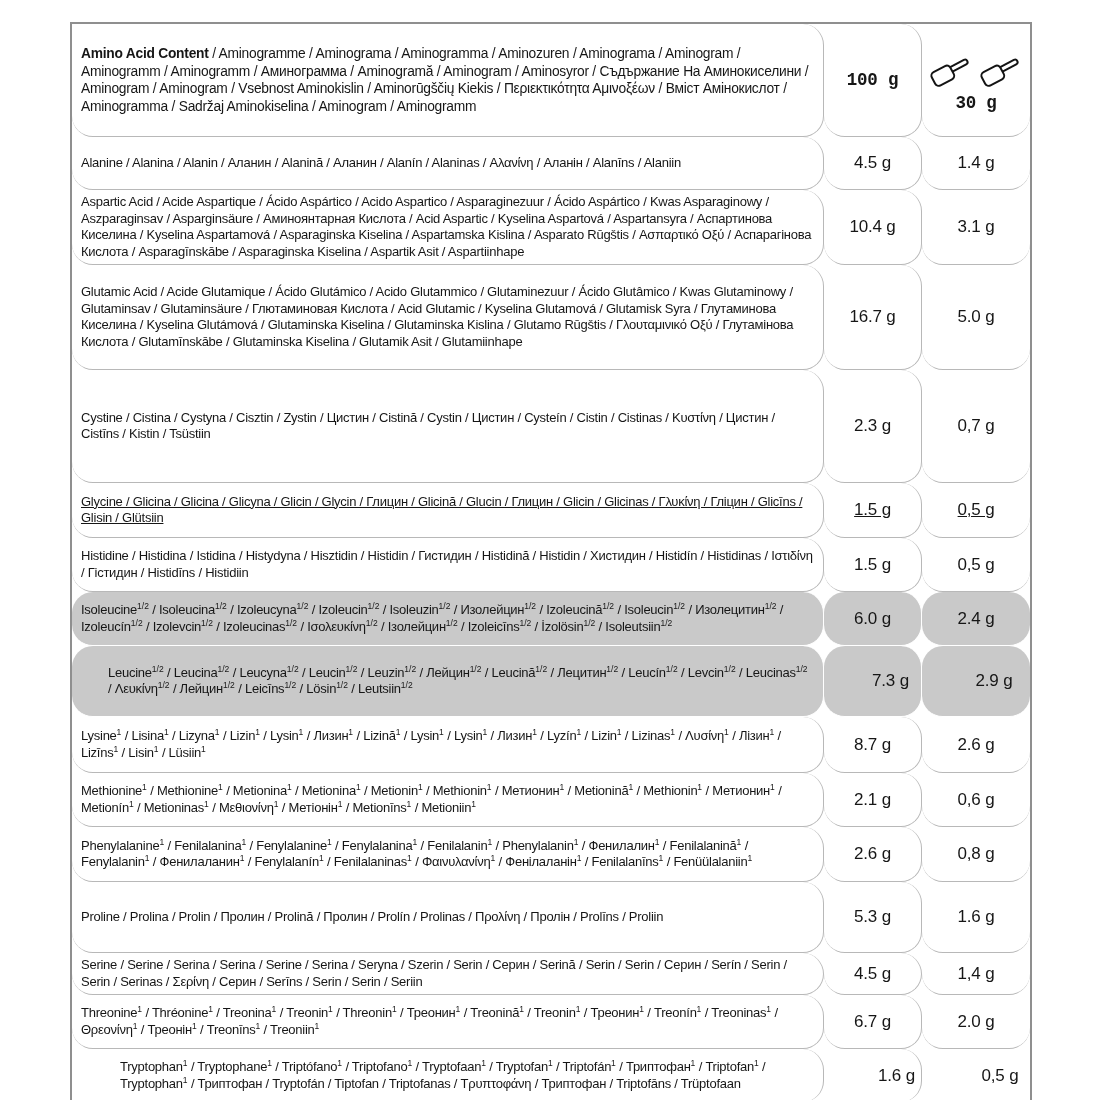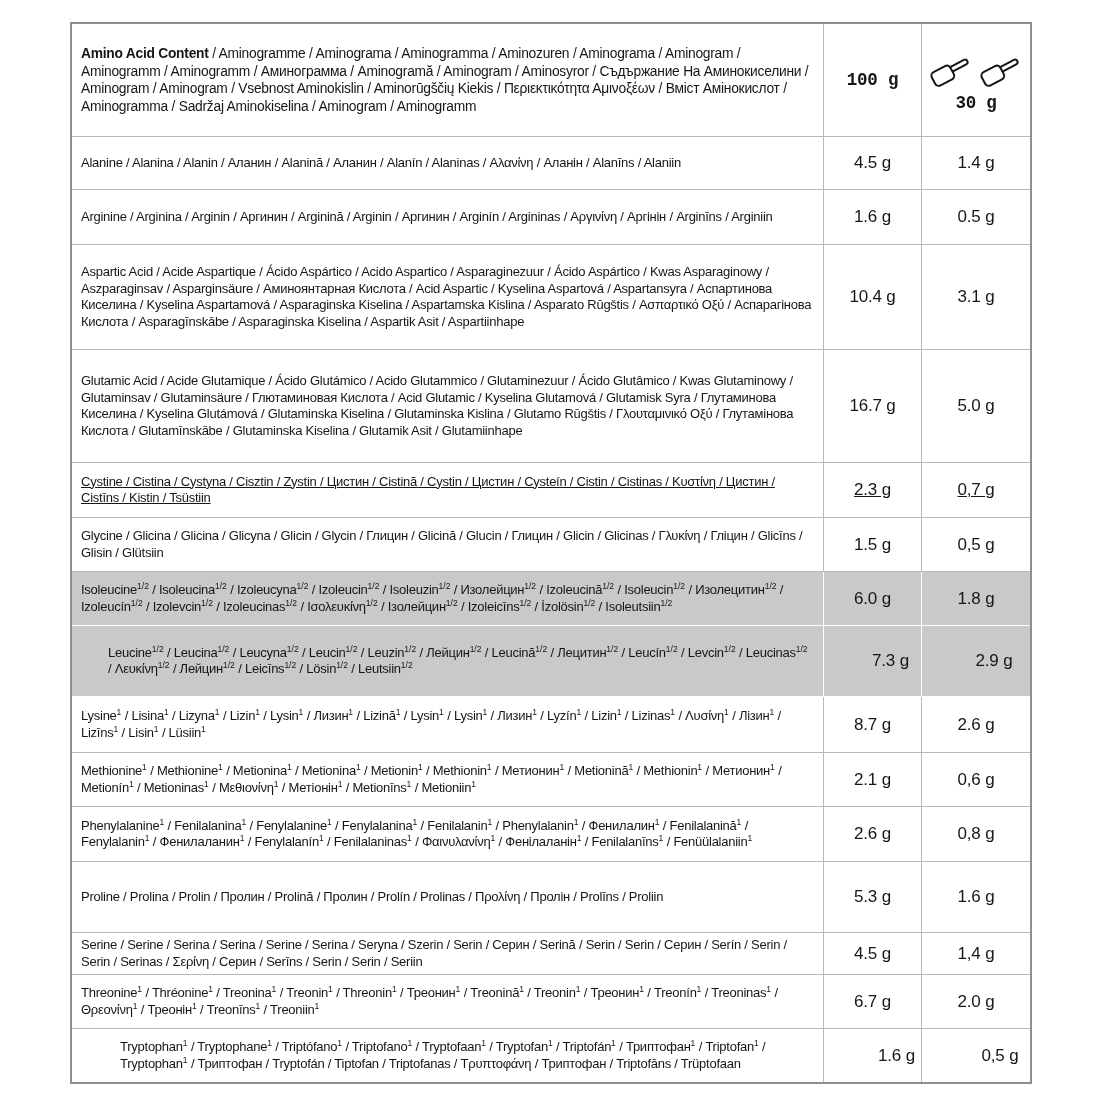--- a/index.html
+++ b/index.html
@@ -1,19 +1,19 @@
 <!DOCTYPE html>
 <html><head>
 <meta charset="utf-8">
 <style>
   html,body{margin:0;padding:0;background:#ffffff;}
   body{width:1100px;height:1100px;position:relative;font-family:"Liberation Sans",sans-serif;-webkit-font-smoothing:antialiased;}
   .sheet{position:absolute;left:70px;top:22px;width:962px;}
   table{width:100%;border-collapse:separate;border-spacing:0;border:2px solid #8f8f8f;table-layout:fixed;}
-  td,th{border-right:1px solid #b8b8b8;border-bottom:1px solid #b8b8b8;vertical-align:middle;color:#161616;padding:0;}
+  td,th{border-right:1px solid #b8b8b8;border-bottom:1px solid #b8b8b8;vertical-align:middle;color:#161616;padding:0;border-radius:21px;}
   td:last-child,th:last-child{border-right:none;}
   tbody tr:last-child td{border-bottom:none;}
   .name-cell{padding:4px 9px;font-size:13px;line-height:16.5px;letter-spacing:-0.25px;text-align:left;font-weight:normal;}
   thead .name-cell{font-size:13.8px;line-height:17.5px;}
   .title-bold{font-weight:bold;}
   .val-cell{text-align:center;font-size:17px;letter-spacing:-0.2px;}
   col.c-name{width:752px;}
   col.c-100{width:98px;}
   col.c-30{width:108px;}
   thead th{height:104px;}
@@ -75,48 +75,48 @@
         </th>
       </tr>
     </thead>
     <tbody>
         <tr>
           <td class="name-cell">Alanine / Alanina / Alanin / Аланин / Alanină / Аланин / Alanín / Alaninas / Αλανίνη / Аланін / Alanīns / Alaniin</td>
           <td class="val-cell">4.5 g</td>
           <td class="val-cell c30">1.4 g</td>
         </tr>
         <tr>
-          <td class="name-cell">Arginine / Arginina / Arginin / Аргинин / Arginină / Arginin / Аргинин / Arginín / Argininas / Αργινίνη / Аргінін / Arginīns / Arginiin</td>
-          <td class="val-cell">1.6 g</td>
-          <td class="val-cell c30">0.5 g</td>
-        </tr>
-        <tr>
           <td class="name-cell">Aspartic Acid / Acide Aspartique / Ácido Aspártico / Acido Aspartico / Asparaginezuur / Ácido Aspártico / Kwas Asparaginowy / Aszparaginsav / Asparginsäure / Аминоянтарная Кислота / Acid Aspartic / Kyselina Aspartová / Aspartansyra / Аспартинова Киселина / Kyselina Aspartamová / Asparaginska Kiselina / Aspartamska Kislina / Asparato Rūgštis / Ασπαρτικό Οξύ / Аспарагінова Кислота / Asparagīnskābe / Asparaginska Kiselina / Aspartik Asit / Aspartiinhape</td>
           <td class="val-cell">10.4 g</td>
           <td class="val-cell c30">3.1 g</td>
         </tr>
         <tr>
           <td class="name-cell">Glutamic Acid / Acide Glutamique / Ácido Glutámico / Acido Glutammico / Glutaminezuur / Ácido Glutâmico / Kwas Glutaminowy / Glutaminsav / Glutaminsäure / Глютаминовая Кислота / Acid Glutamic / Kyselina Glutamová / Glutamisk Syra / Глутаминова Киселина / Kyselina Glutámová / Glutaminska Kiselina / Glutaminska Kislina / Glutamo Rūgštis / Γλουταμινικό Οξύ / Глутамінова Кислота / Glutamīnskābe / Glutaminska Kiselina / Glutamik Asit / Glutamiinhape</td>
           <td class="val-cell">16.7 g</td>
           <td class="val-cell c30">5.0 g</td>
         </tr>
         <tr>
           <td class="name-cell">Cystine / Cistina / Cystyna / Cisztin / Zystin / Цистин / Cistină / Cystin / Цистин / Cysteín / Cistin / Cistinas / Κυστίνη / Цистин / Cistīns / Kistin / Tsüstiin</td>
           <td class="val-cell">2.3 g</td>
           <td class="val-cell c30">0,7 g</td>
         </tr>
         <tr>
           <td class="name-cell">Glycine / Glicina / Glicina / Glicyna / Glicin / Glycin / Глицин / Glicină / Glucin / Глицин / Glicin / Glicinas / Γλυκίνη / Гліцин / Glicīns / Glisin / Glütsiin</td>
           <td class="val-cell">1.5 g</td>
           <td class="val-cell c30">0,5 g</td>
         </tr>
+        <tr>
+          <td class="name-cell">Histidine / Histidina / Istidina / Histydyna / Hisztidin / Histidin / Гистидин / Histidină / Histidin / Хистидин / Histidín / Histidinas / Ιστιδίνη / Гістидин / Histidīns / Histidiin</td>
+          <td class="val-cell">1.5 g</td>
+          <td class="val-cell c30">0,5 g</td>
+        </tr>
         <tr class="hl">
           <td class="name-cell">Isoleucine<sup>1/2</sup> / Isoleucina<sup>1/2</sup> / Izoleucyna<sup>1/2</sup> / Izoleucin<sup>1/2</sup> / Isoleuzin<sup>1/2</sup> / Изолейцин<sup>1/2</sup> / Izoleucină<sup>1/2</sup> / Isoleucin<sup>1/2</sup> / Изолецитин<sup>1/2</sup> / Izoleucín<sup>1/2</sup> / Izolevcin<sup>1/2</sup> / Izoleucinas<sup>1/2</sup> / Ισολευκίνη<sup>1/2</sup> / Ізолейцин<sup>1/2</sup> / Izoleicīns<sup>1/2</sup> / İzolösin<sup>1/2</sup> / Isoleutsiin<sup>1/2</sup></td>
           <td class="val-cell">6.0 g</td>
-          <td class="val-cell c30">1.8 g</td>
+          <td class="val-cell c30">2.4 g</td>
         </tr>
         <tr class="hl">
           <td class="name-cell">Leucine<sup>1/2</sup> / Leucina<sup>1/2</sup> / Leucyna<sup>1/2</sup> / Leucin<sup>1/2</sup> / Leuzin<sup>1/2</sup> / Лейцин<sup>1/2</sup> / Leucină<sup>1/2</sup> / Лецитин<sup>1/2</sup> / Leucín<sup>1/2</sup> / Levcin<sup>1/2</sup> / Leucinas<sup>1/2</sup> / Λευκίνη<sup>1/2</sup> / Лейцин<sup>1/2</sup> / Leicīns<sup>1/2</sup> / Lösin<sup>1/2</sup> / Leutsiin<sup>1/2</sup></td>
           <td class="val-cell">7.3 g</td>
           <td class="val-cell c30">2.9 g</td>
         </tr>
         <tr>
           <td class="name-cell">Lysine<sup>1</sup> / Lisina<sup>1</sup> / Lizyna<sup>1</sup> / Lizin<sup>1</sup> / Lysin<sup>1</sup> / Лизин<sup>1</sup> / Lizină<sup>1</sup> / Lysin<sup>1</sup> / Lysin<sup>1</sup> / Лизин<sup>1</sup> / Lyzín<sup>1</sup> / Lizin<sup>1</sup> / Lizinas<sup>1</sup> / Λυσίνη<sup>1</sup> / Лізин<sup>1</sup> / Lizīns<sup>1</sup> / Lisin<sup>1</sup> / Lüsiin<sup>1</sup></td>
           <td class="val-cell">8.7 g</td>
           <td class="val-cell c30">2.6 g</td>

